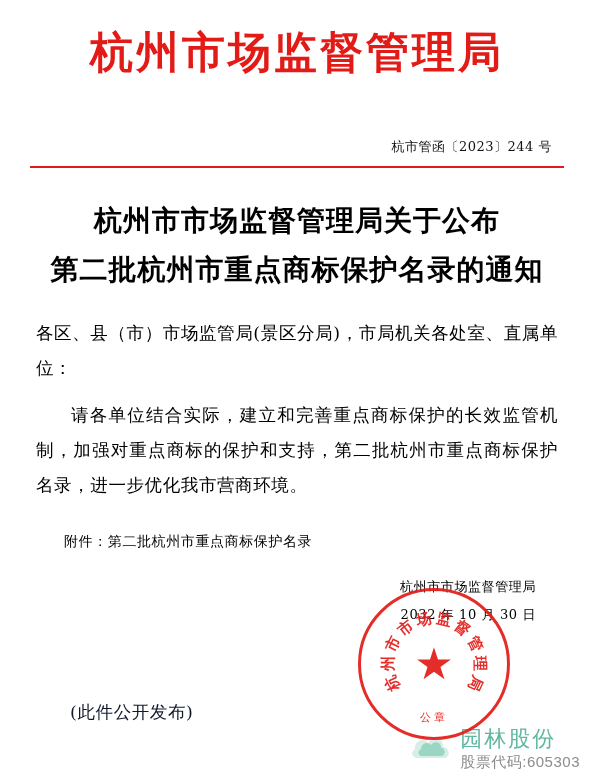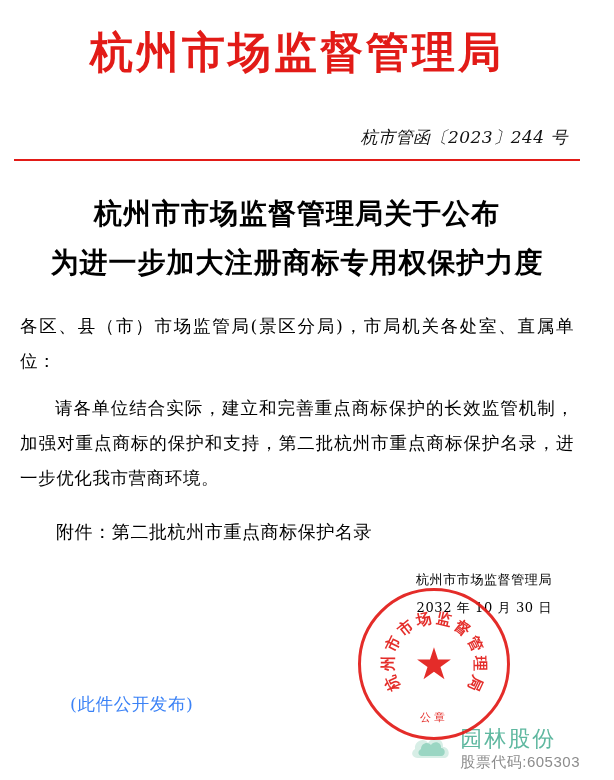--- a/index.html
+++ b/index.html
@@ -12,43 +12,42 @@
     background: #ffffff;
     font-family: "DejaVu Serif", "Liberation Serif", serif;
     overflow: hidden;
     position: relative;
   }
   .page {
     position: relative;
     width: 594px;
     height: 780px;
     box-sizing: border-box;
-    padding: 0 20px;
+    padding: 0 36px;
   }
   .doc-header {
     text-align: center;
     padding-top: 26px;
   }
   .doc-header-title {
     color: #e21b17;
     font-family: "DejaVu Serif", "Liberation Serif", serif;
     font-weight: bold;
     font-size: 43px;
     letter-spacing: 3px;
     line-height: 1.25;
     white-space: nowrap;
   }
   .doc-number {
     text-align: right;
-    font-size: 17px;
+    font-size: 13px;
     color: #111;
-    margin-top: 46px;
+    margin-top: 58px;
     padding-right: 6px;
     letter-spacing: 0.5px;
-    font-style: italic;
   }
   .red-rule {
     height: 2.5px;
     background: #e21b17;
     margin-top: 10px;
     margin-left: -6px;
     margin-right: -6px;
   }
   .doc-title {
     text-align: center;
@@ -67,23 +66,23 @@
     letter-spacing: 0.6px;
     text-align: justify;
   }
   .doc-body p {
     margin: 12px 0 2px 0;
   }
   .indent {
     text-indent: 2em;
   }
   .attachment {
-    margin-top: 24px;
+    margin-top: 30px;
     text-indent: 2em;
-    font-size: 18px;
+    font-size: 14px;
     letter-spacing: 0.6px;
   }
   .signature-block {
     margin-top: 22px;
     text-align: right;
     font-size: 13px;
     line-height: 2.1;
     padding-right: 22px;
     position: relative;
     z-index: 1;
@@ -133,23 +132,23 @@
     left: 0;
     width: 100%;
     text-align: center;
     font-size: 11px;
     color: #e21b17;
     letter-spacing: 3px;
   }
   .public-note {
     position: absolute;
     left: 70px;
-    bottom: 64px;
+    bottom: 56px;
     font-size: 17.5px;
-    color: #3b82f6;
+    color: #0f172a;
     letter-spacing: 0.6px;
   }
   .watermark {
     position: absolute;
     right: 14px;
     bottom: 10px;
     display: flex;
     align-items: center;
     gap: 8px;
   }
@@ -186,21 +185,21 @@
   <div class="doc-header">
     <div class="doc-header-title">杭州市场监督管理局</div>
   </div>
 
   <div class="doc-number">杭市管函〔2023〕244 号</div>
 
   <div class="red-rule"></div>
 
   <div class="doc-title">
     <div>杭州市市场监督管理局关于公布</div>
-    <div>为进一步加大注册商标专用权保护力度</div>
+    <div>第二批杭州市重点商标保护名录的通知</div>
   </div>
 
   <div class="doc-body">
     <p>各区、县（市）市场监管局(景区分局)，市局机关各处室、直属单位：</p>
     <p class="indent">请各单位结合实际，建立和完善重点商标保护的长效监管机制，加强对重点商标的保护和支持，第二批杭州市重点商标保护名录，进一步优化我市营商环境。</p>
   </div>
 
   <div class="attachment">附件：第二批杭州市重点商标保护名录</div>
 
   <div class="signature-block">

